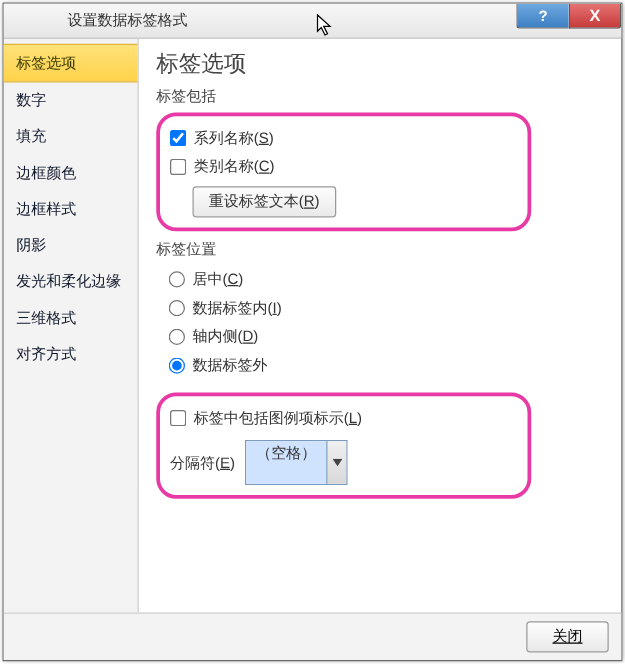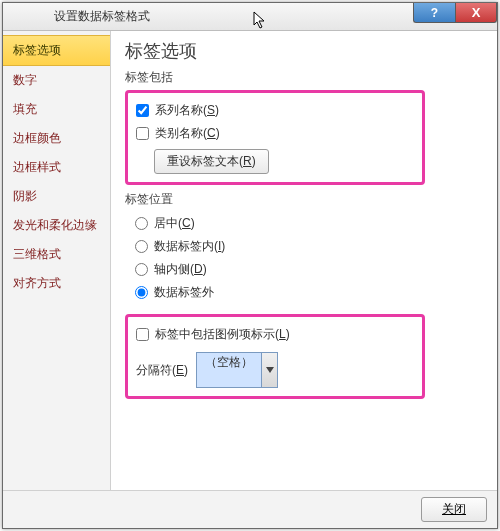--- a/index.html
+++ b/index.html
@@ -36,37 +36,37 @@
   }
 
   .body {
     flex: 1; display: flex; min-height: 0;
   }
   .sidebar {
     width: 108px; background: #f3f3f3; border-right: 1px solid #d0d0d0;
     padding-top: 4px;
   }
   .sb-item {
-    font-size: 12px; color: #7f1d1d; padding: 6px 10px; cursor: default;
+    font-size: 12px; color: #0f172a; padding: 6px 10px; cursor: default;
   }
   .sb-item.selected {
     background: linear-gradient(#ffe27a,#ffd24a);
     border: 1px solid #e0b33a; border-left: none; border-right: none;
     color: #3a3a00;
   }
 
   .content {
     flex: 1; padding: 8px 14px 8px 14px; position: relative;
     font-size: 12px; color: #333;
   }
   .heading { font-size: 18px; color: #444; margin: 0 0 6px 0; }
   .section-label { font-size: 12px; color: #444; margin: 6px 0 4px 0; }
 
   .hl-box {
-    border: 3px solid #e83aa4; border-radius: 4px; padding: 6px 8px 8px 8px;
+    border: 3px solid #e83aa4; border-radius: 16px; padding: 6px 8px 8px 8px;
     margin-bottom: 6px;
   }
   .opt-row { display: flex; align-items: center; gap: 6px; padding: 3px 0; }
   .opt-row label { font-size: 12px; }
   input[type=checkbox], input[type=radio] { margin: 0; }
   .underline { text-decoration: underline; }
 
   .btn {
     display: inline-block;
     background: linear-gradient(#fdfdfd,#e9e9e9);

